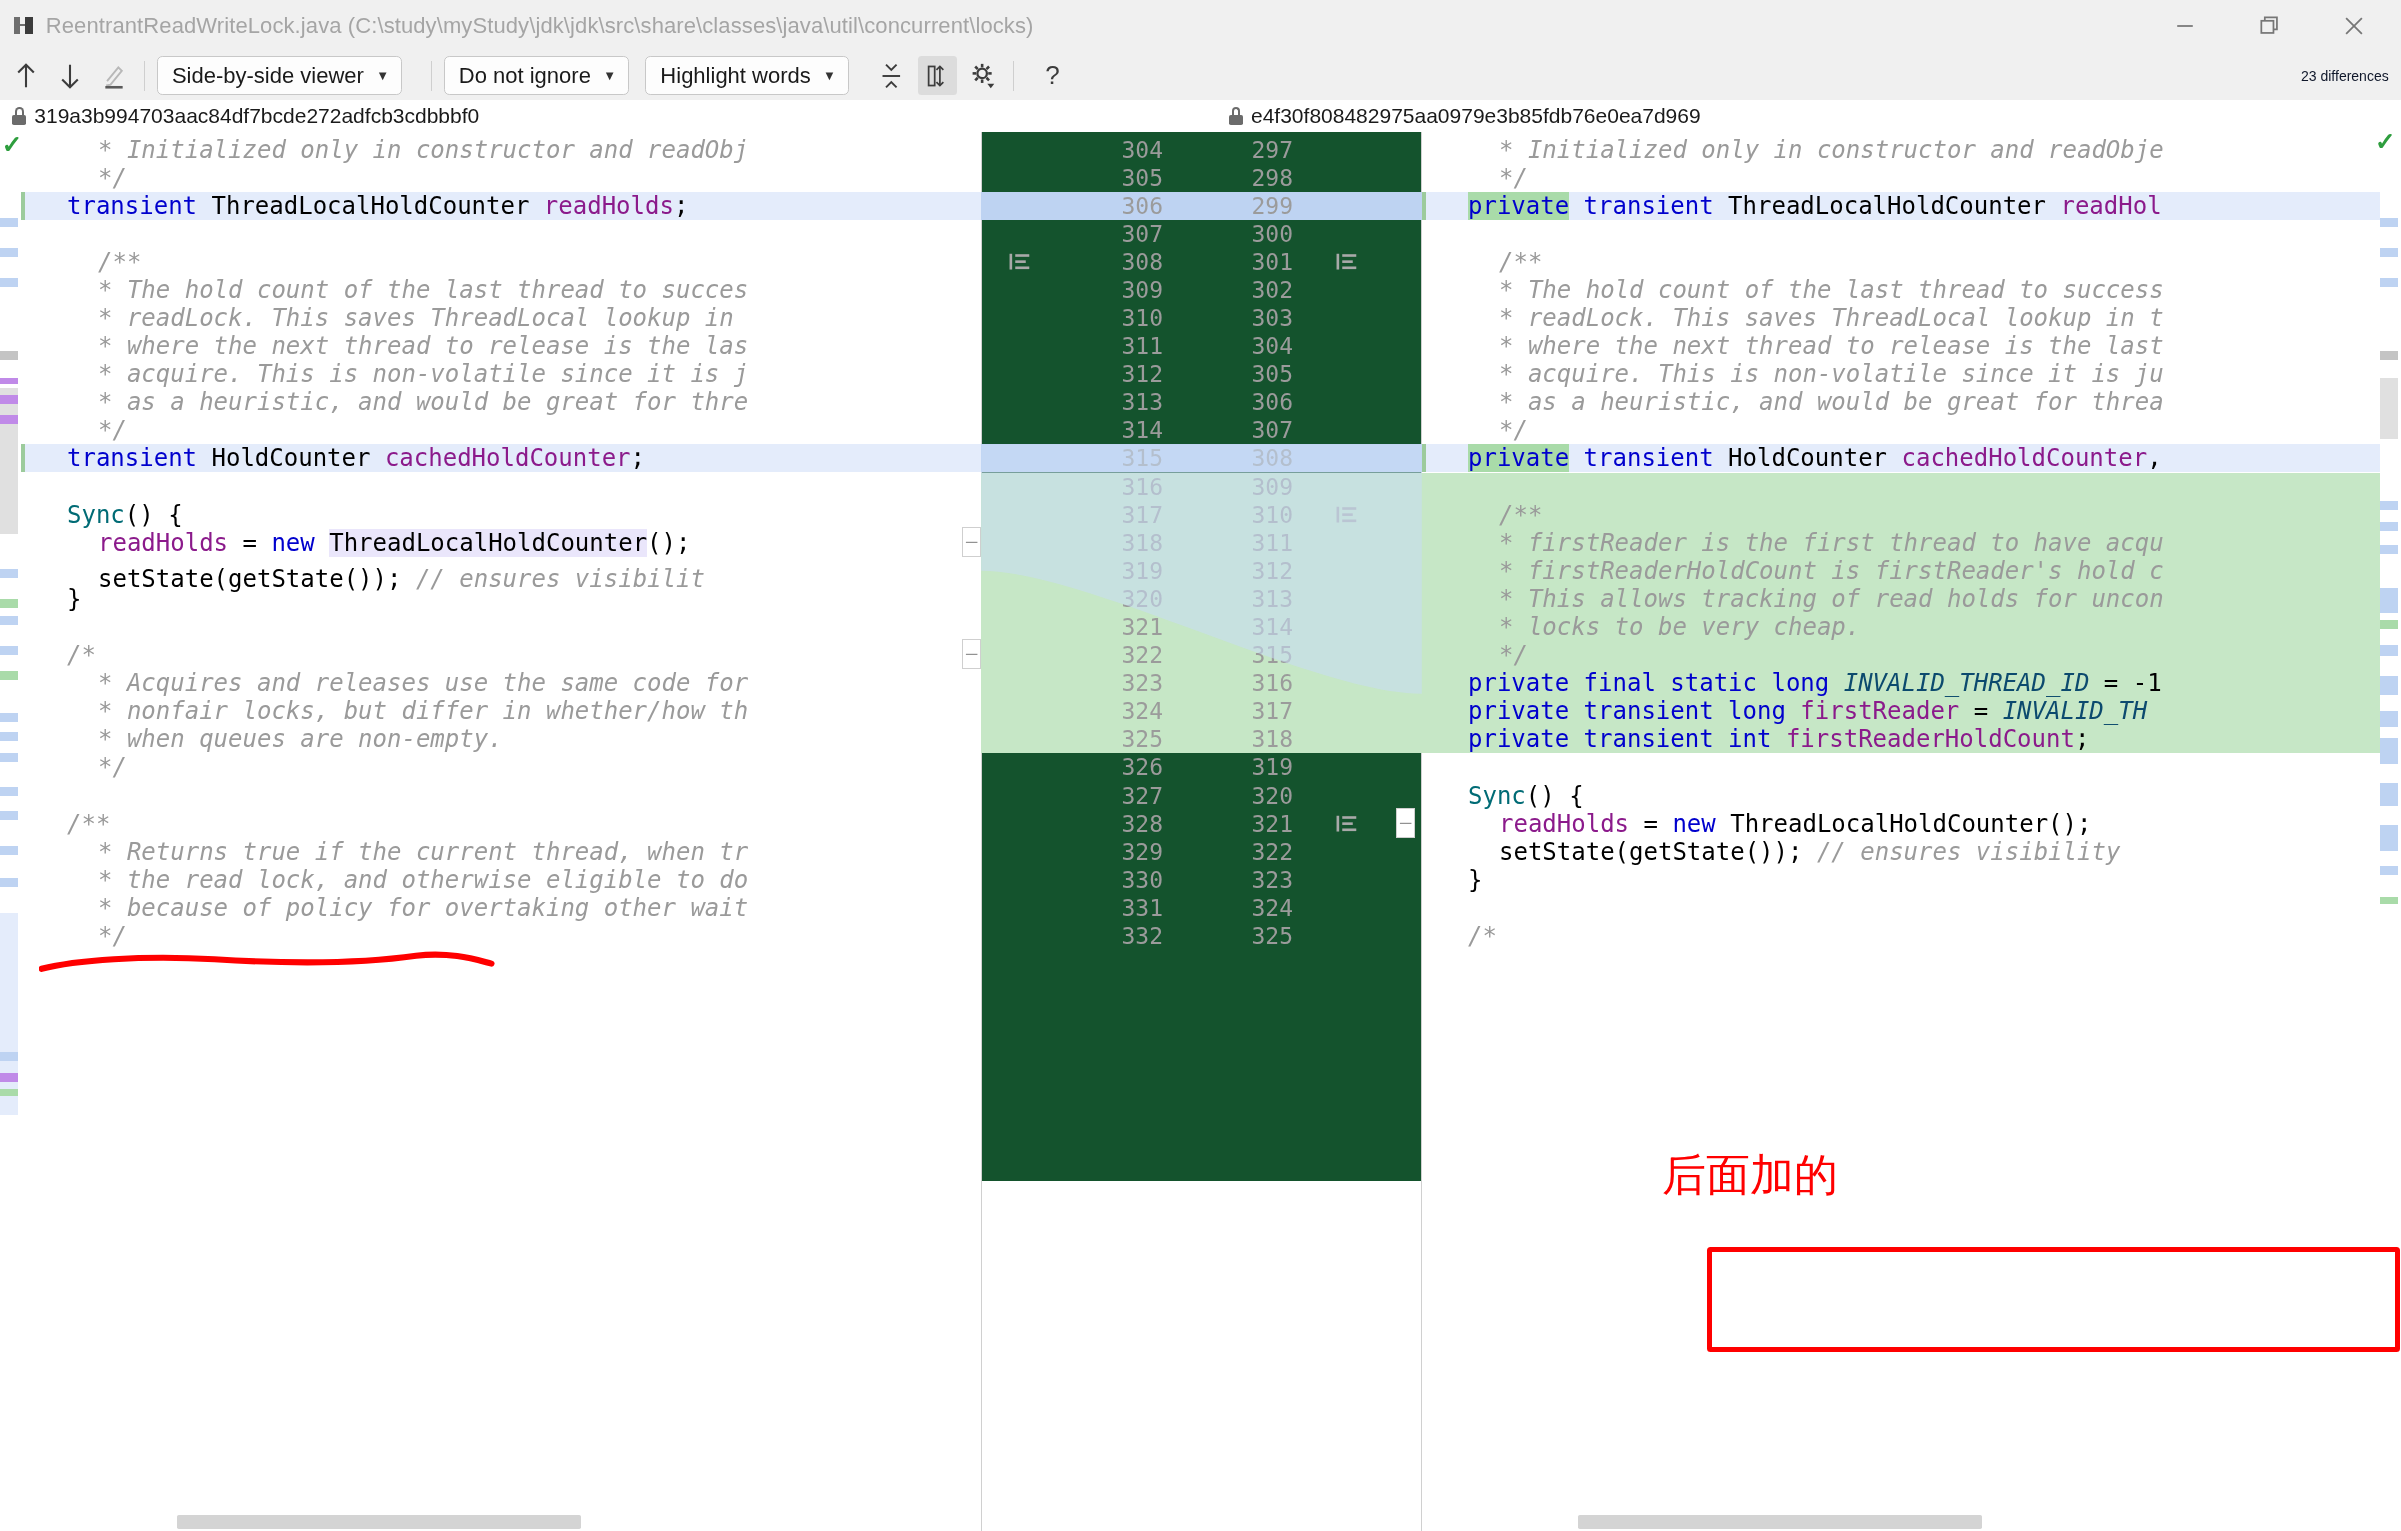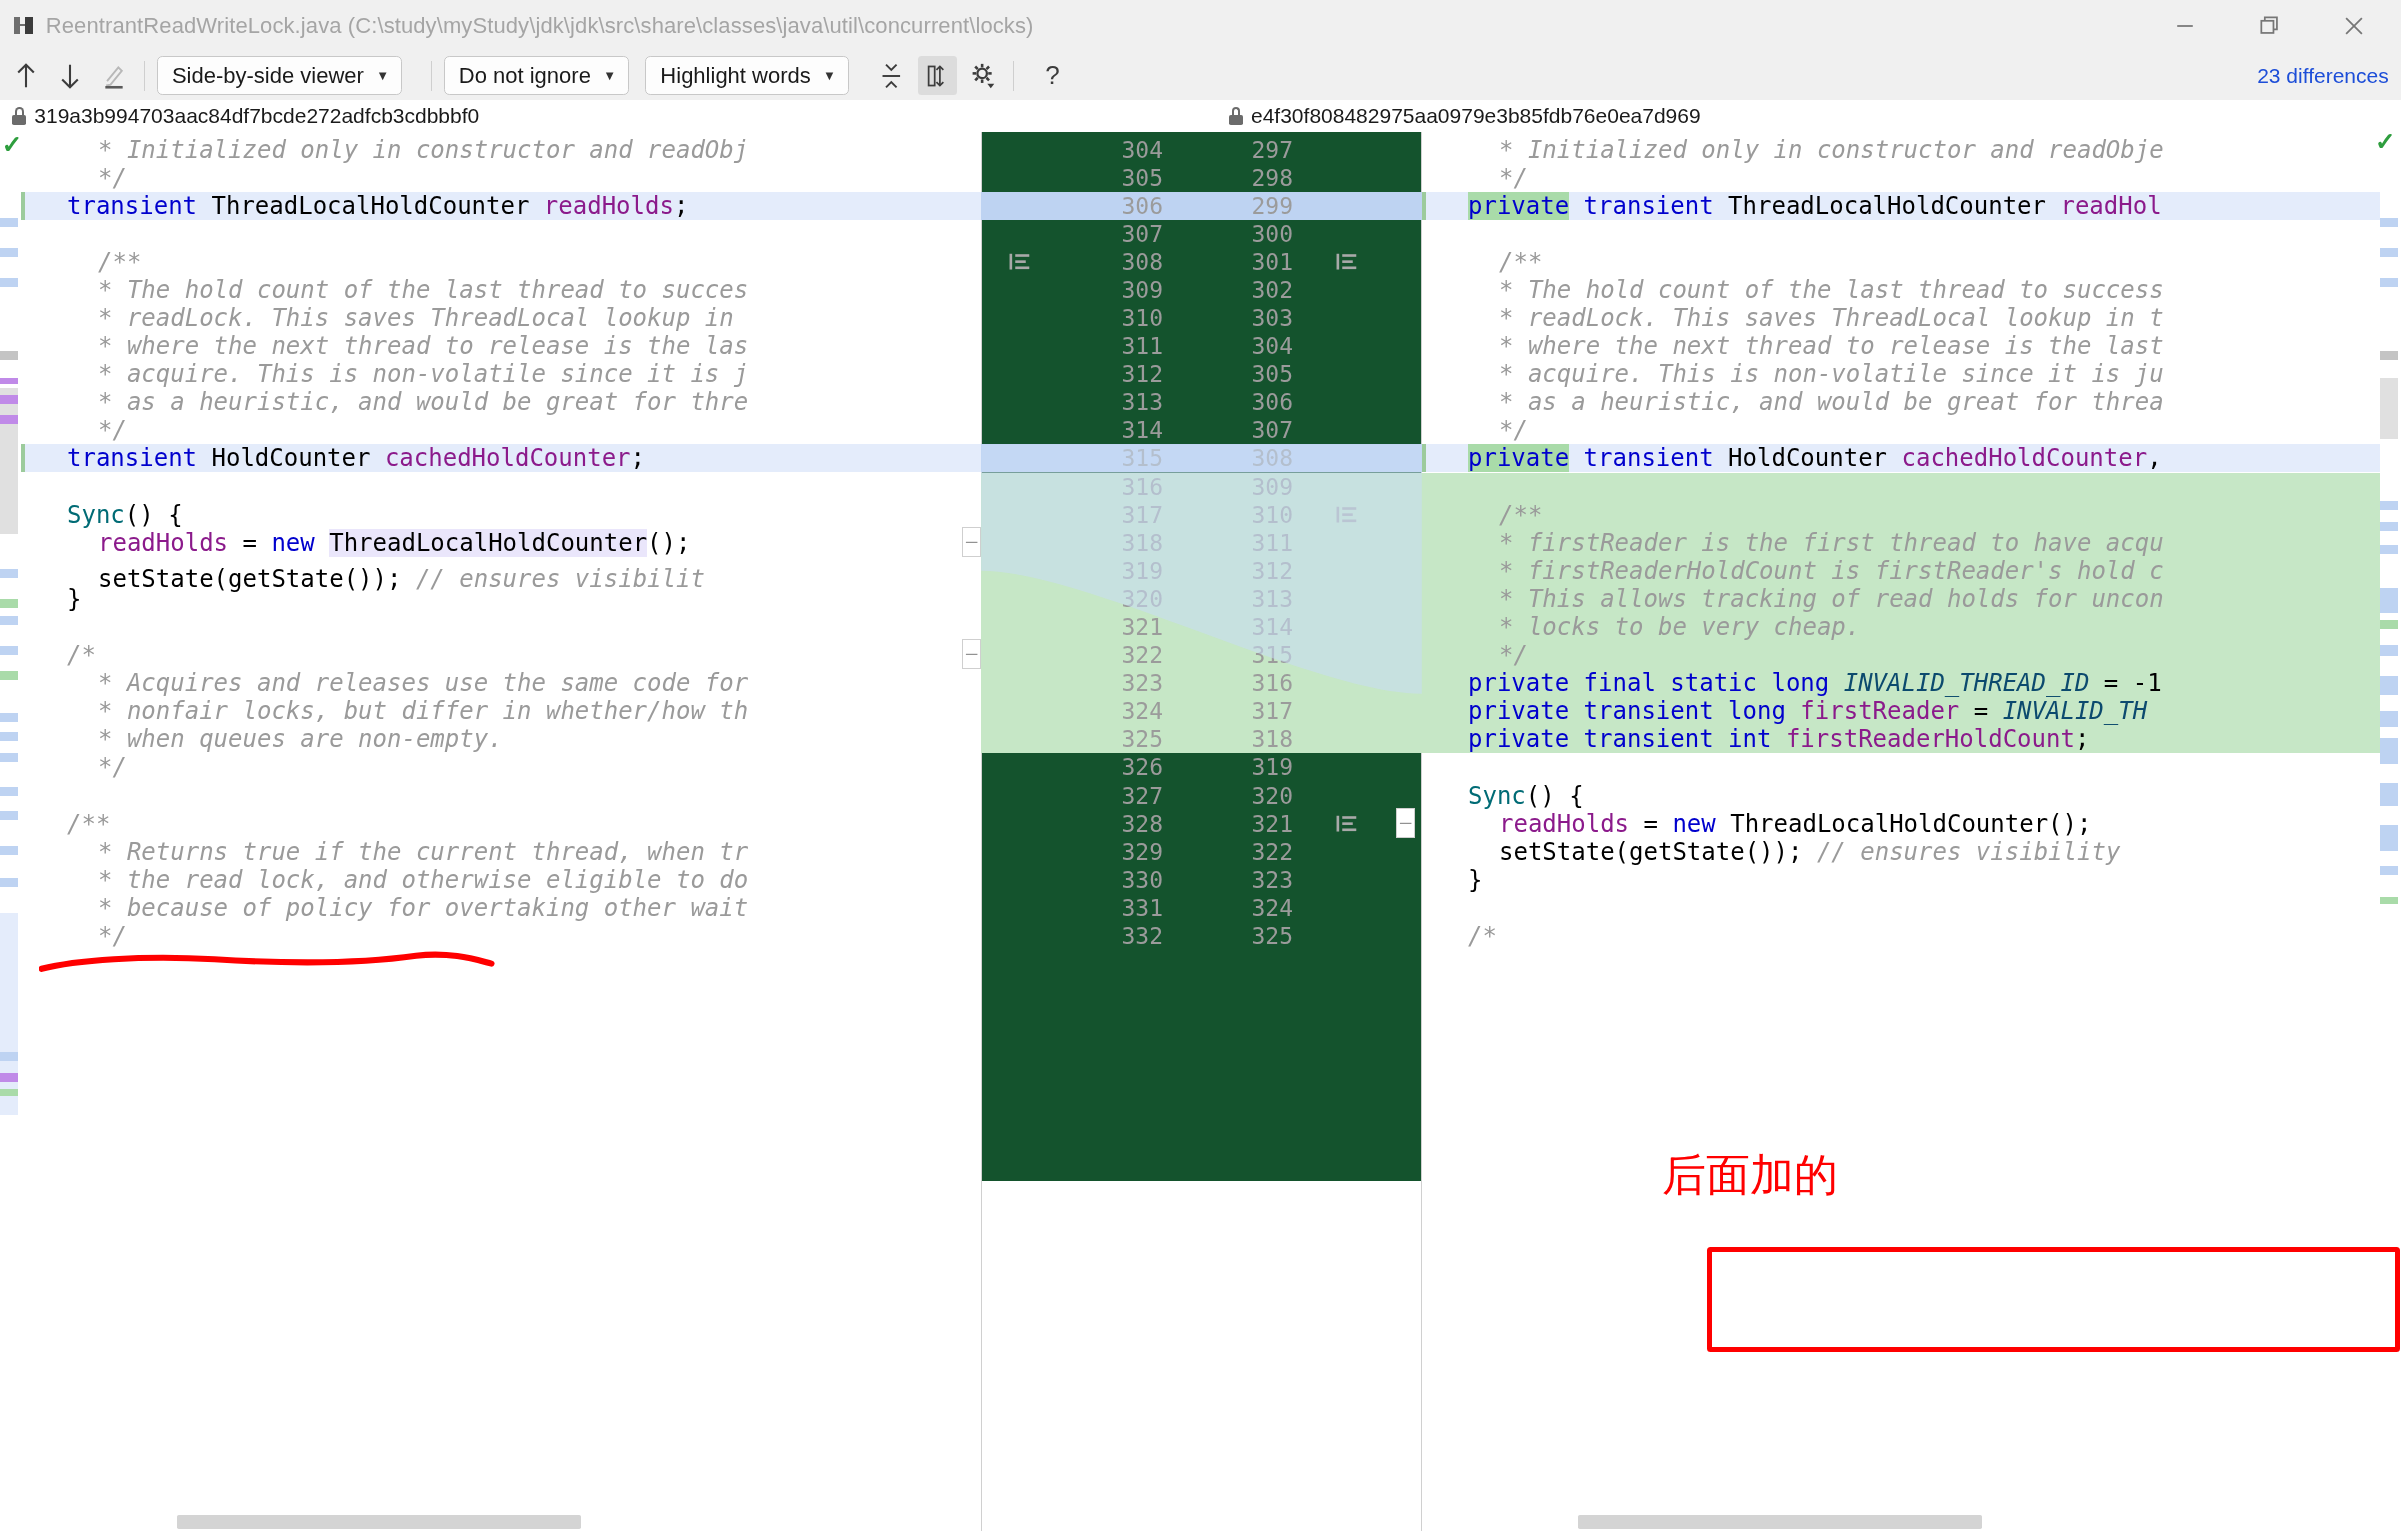--- a/index.html
+++ b/index.html
@@ -56,21 +56,21 @@
     padding:0 12.3px 0 14px; gap:12.3px; margin-right:16px;
     font-size:22px; color:#1a1a1a; white-space:nowrap;
   }
   .combo .caret { font-size:13px; color:#333; line-height:1; }
   .tb-icon.boxed {
     background:#dcdcdc; border-radius:3.5px; width:39px; height:39px;
   }
   #diffcount {
     position:absolute; right:12.3px; top:51px; height:49px;
     display:flex; align-items:center;
-    font-size:21px; color:#1d4ed8; white-space:nowrap;
+    font-size:14px; color:#0f172a; white-space:nowrap;
   }
 
   
   #hashrow {
     position:absolute; left:0; top:100px; width:2401px; height:32px;
     background:#ffffff;
   }
   .hashcell { position:absolute; top:0; height:32px; display:flex; align-items:center; gap:8px; }
   #hash-left { left:12.3px; }
   #hash-right { left:1229px; }

